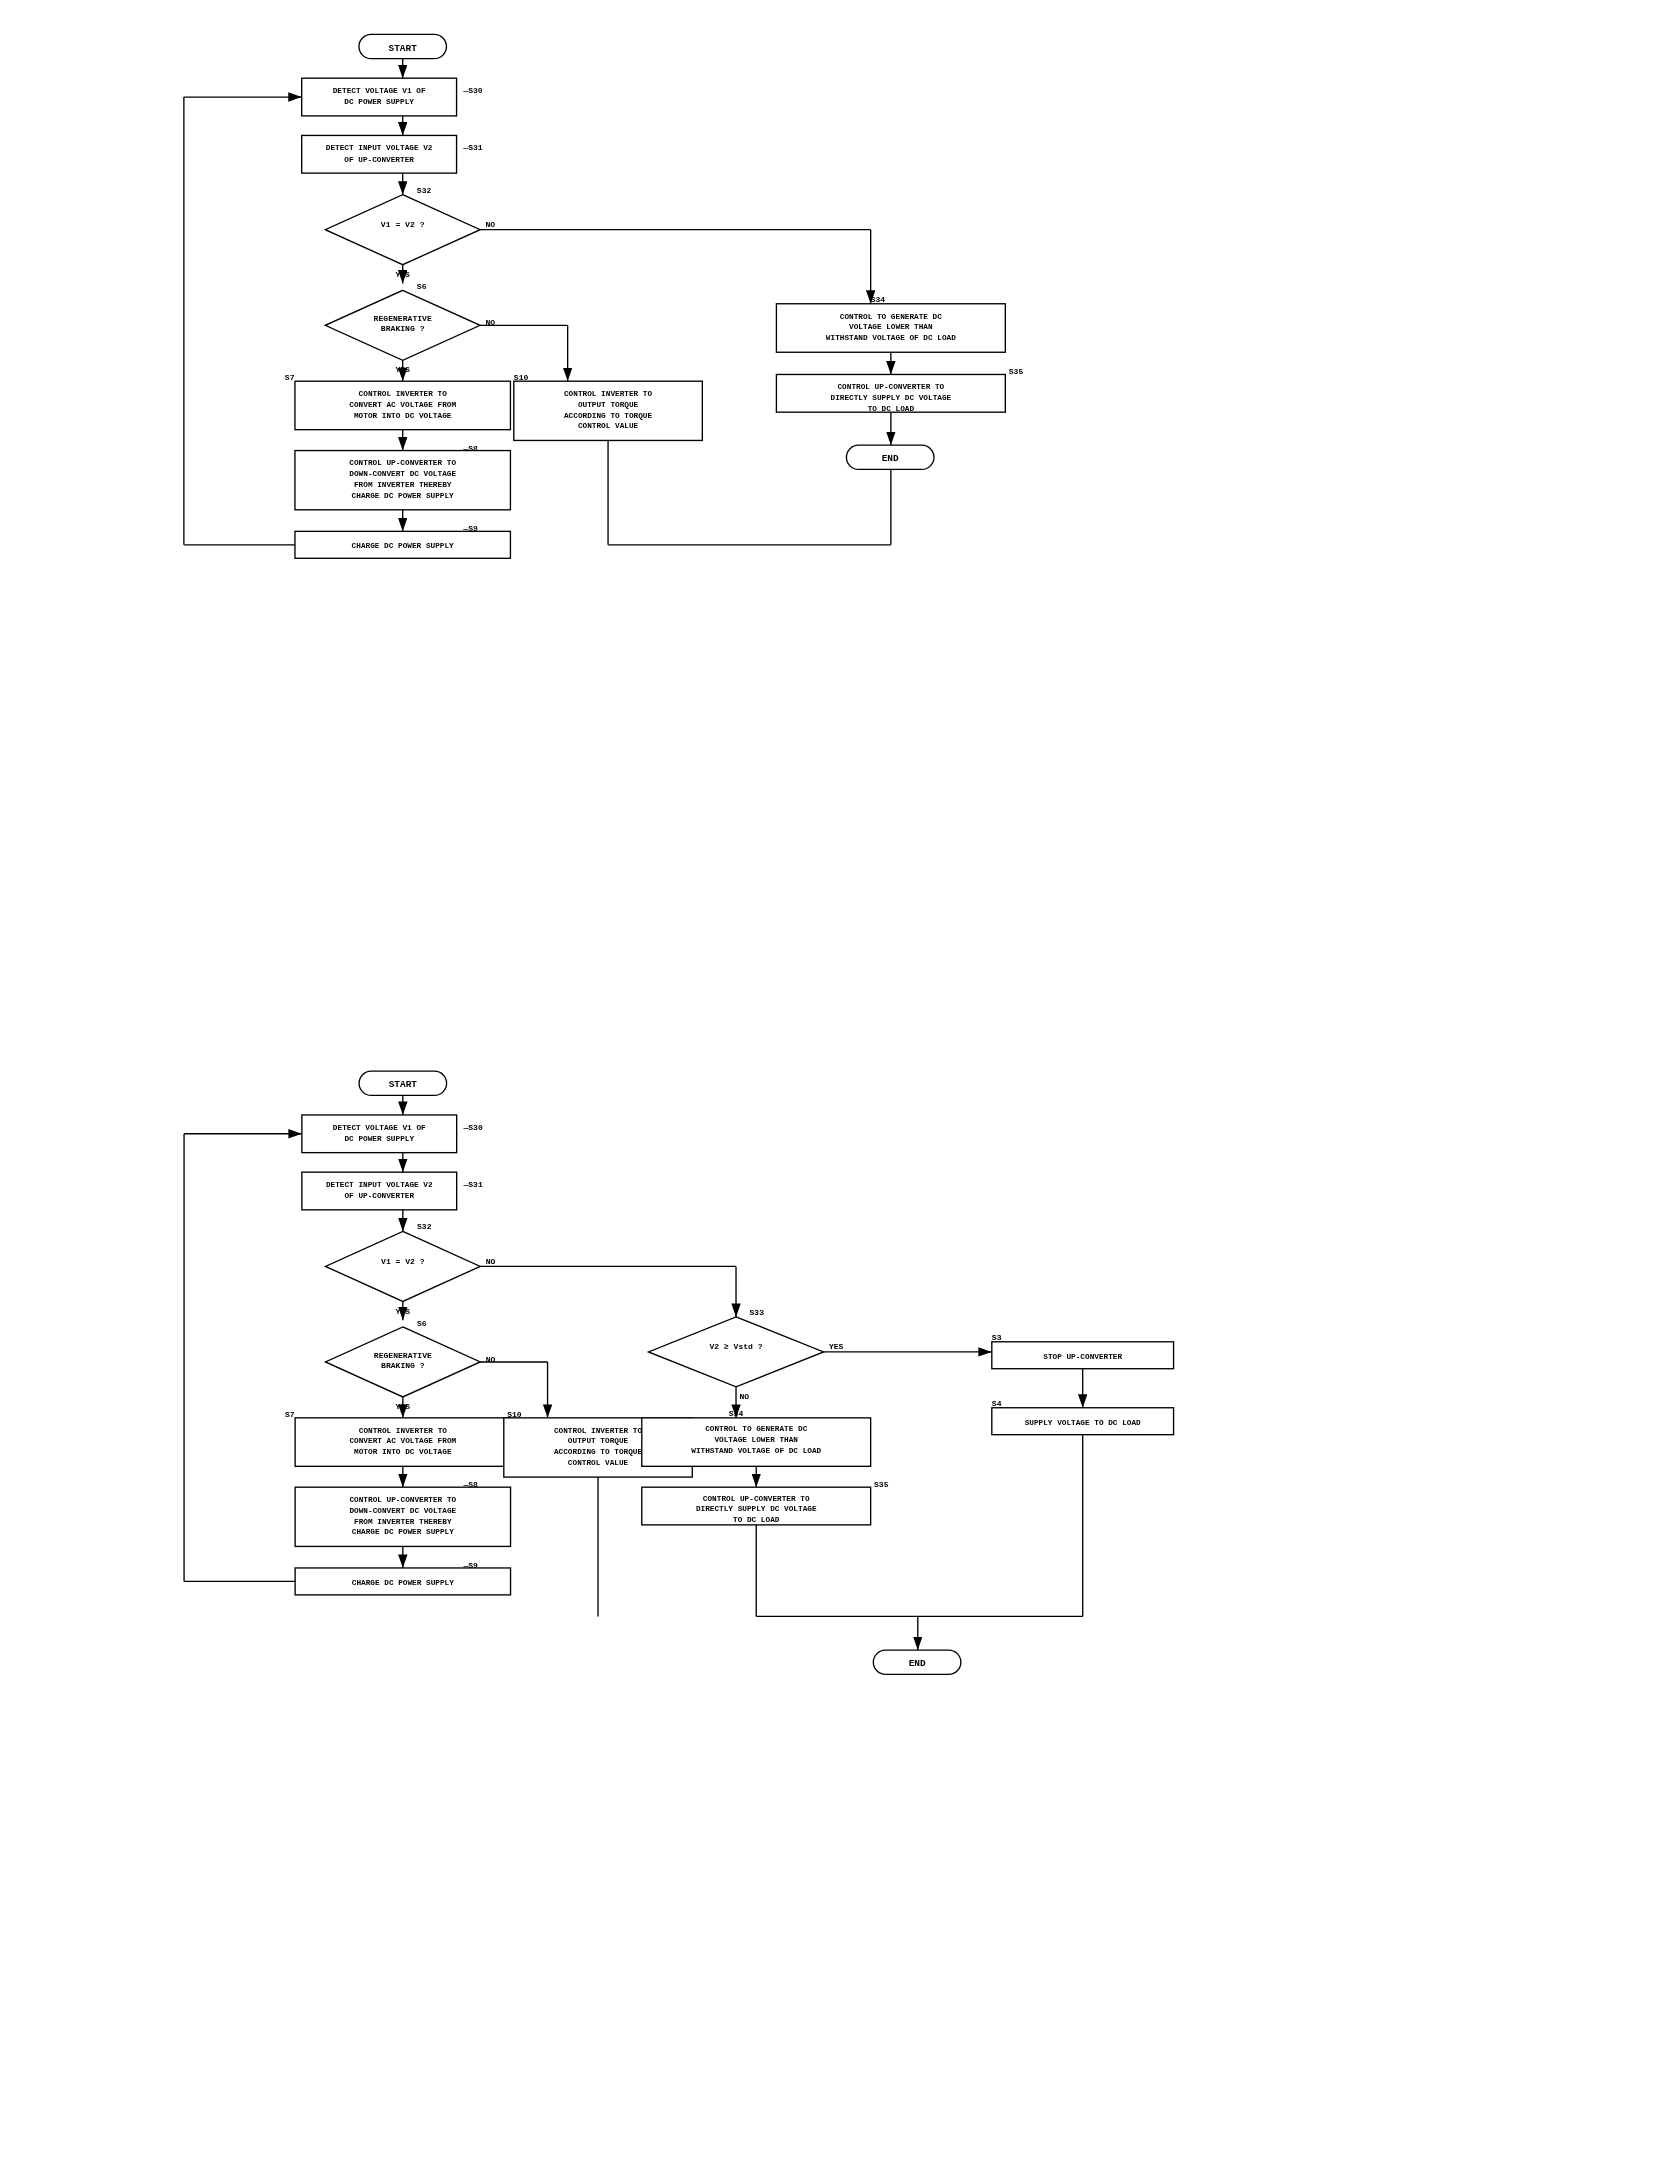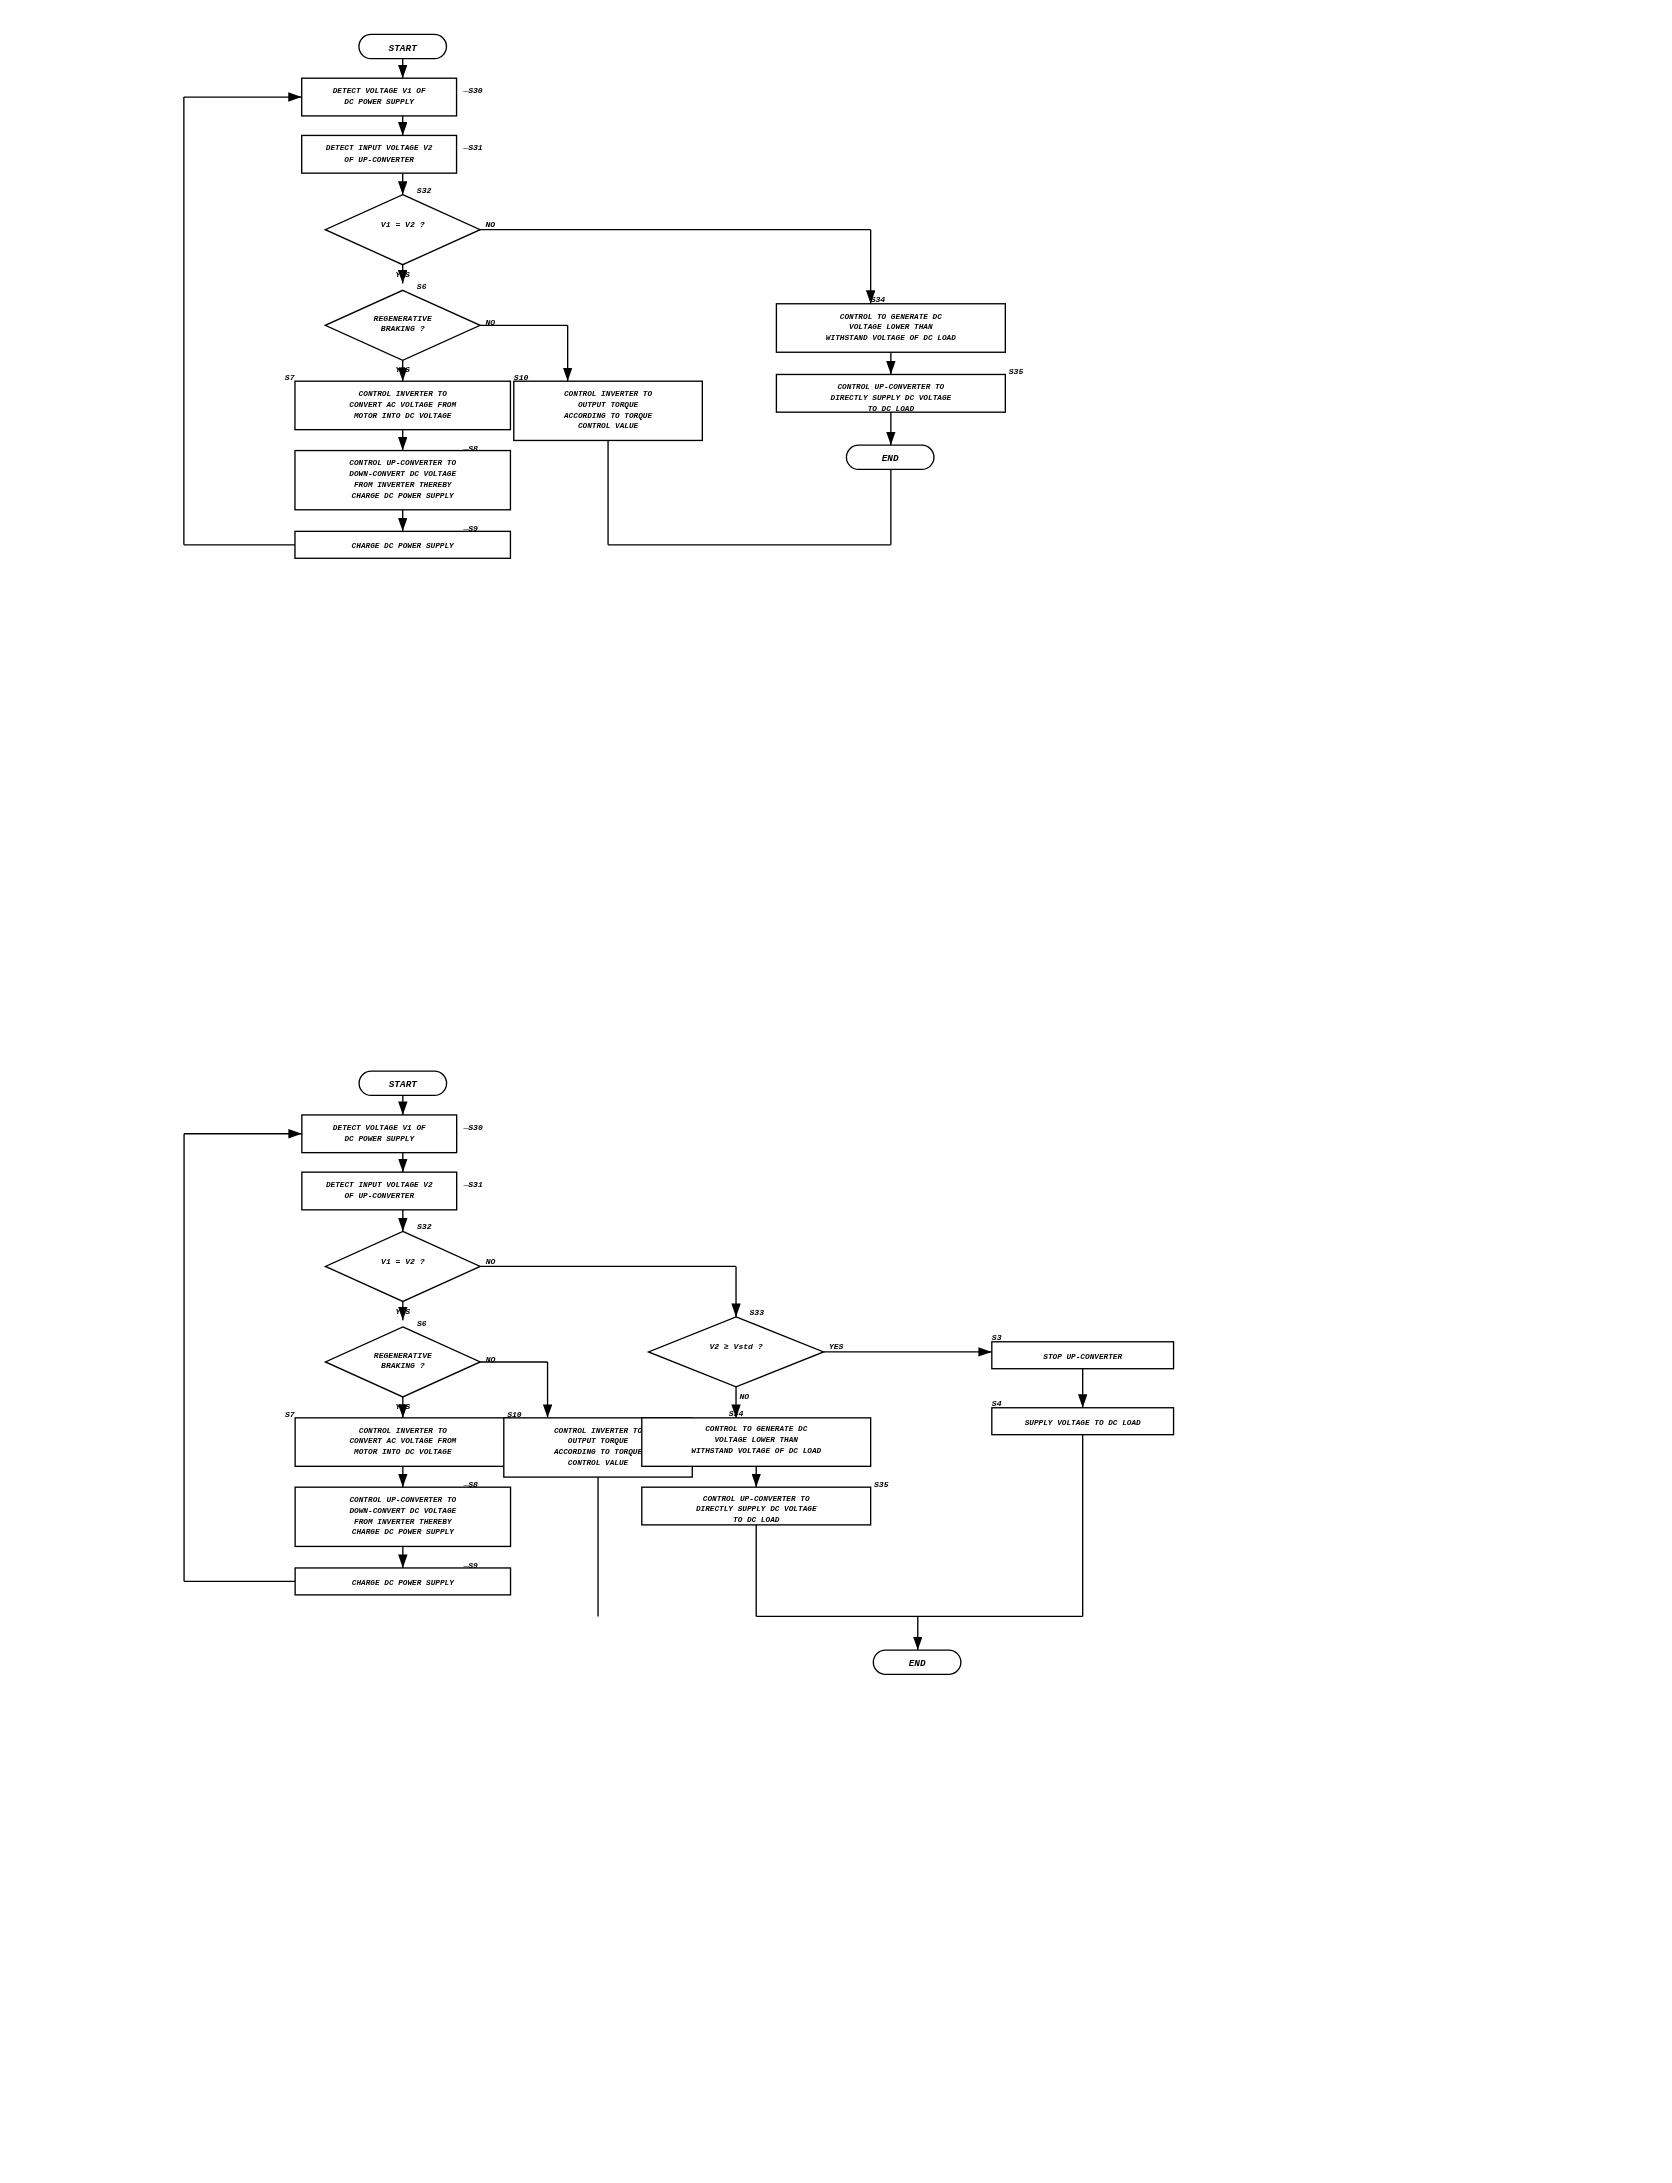--- a/index.html
+++ b/index.html
@@ -15,21 +15,20 @@
     }
 
     
     .flowchart-svg {
       display: block;
       margin: 0 auto;
     }
 
     .diagram-section {
       margin-bottom: 40px;
-      font-style: italic;
     }
   </style>
 </head>
 <body>
 
 <div class="diagram-section">
 <svg class="flowchart-svg" width="1414" height="997" viewBox="0 0 2100 1480" style="font-size:11px">
 
   <defs>
     <marker id="arrowhead1" markerWidth="10" markerHeight="7" refX="10" refY="3.5" orient="auto">

